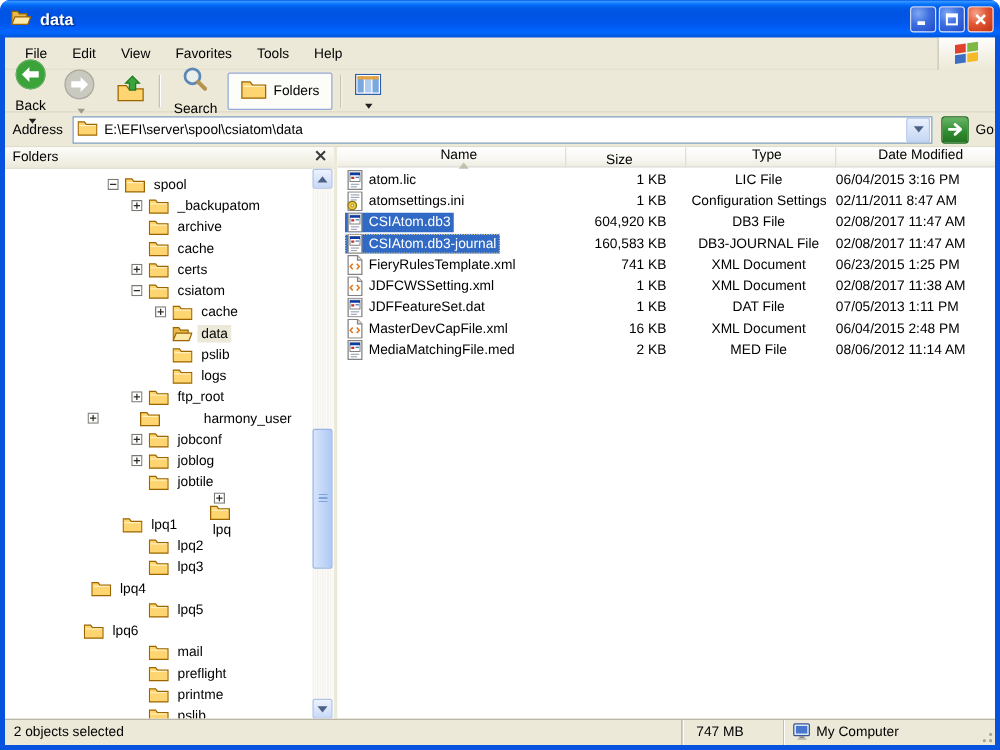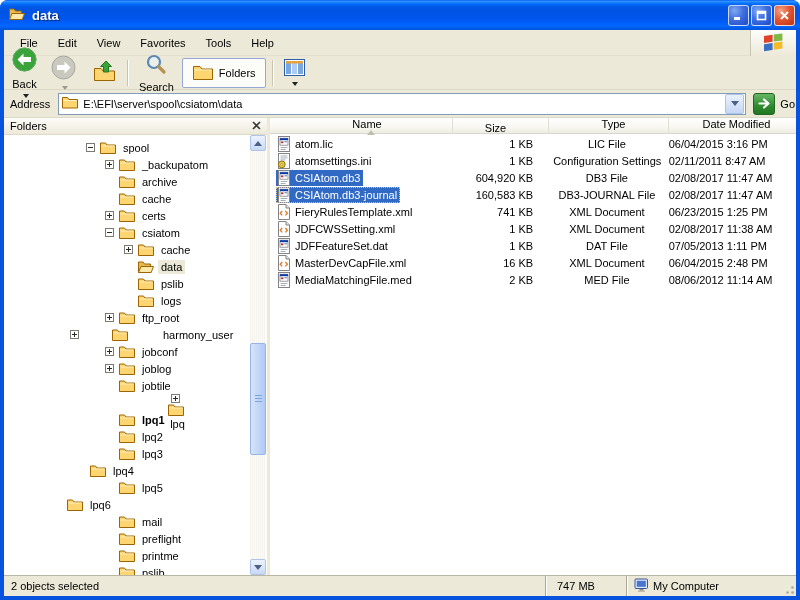--- a/index.html
+++ b/index.html
@@ -475,21 +475,21 @@
                 </svg>
               </span>
               <span class="tree-icon">
                 <svg width="16" height="14" viewBox="0 0 16 14">
                   <path d="M0.5 12.5 V2 H5.5 L7 4 H15.5 V12.5 Z" fill="#FFD571" stroke="#9C6500"></path>
                   <path d="M1.5 5 H14.5" stroke="#FFF0BE"></path>
                 </svg>
               </span>
               <span class="tree-label">lpq</span>
             </div>
-            <div class="tree-row" style="padding-left: 101px; font-weight: bold;">
+            <div class="tree-row" style="padding-left: 80px;">
               <span class="expander"></span>
               <span class="tree-icon">
                 <svg width="16" height="14" viewBox="0 0 16 14">
                   <path d="M0.5 12.5 V2 H5.5 L7 4 H15.5 V12.5 Z" fill="#FFD571" stroke="#9C6500"></path>
                   <path d="M1.5 5 H14.5" stroke="#FFF0BE"></path>
                 </svg>
               </span>
               <span class="tree-label">lpq1</span>
             </div>
             <div class="tree-row" style="padding-left: 101px;">
@@ -505,21 +505,21 @@
             <div class="tree-row" style="padding-left: 101px;">
               <span class="expander"></span>
               <span class="tree-icon">
                 <svg width="16" height="14" viewBox="0 0 16 14">
                   <path d="M0.5 12.5 V2 H5.5 L7 4 H15.5 V12.5 Z" fill="#FFD571" stroke="#9C6500"></path>
                   <path d="M1.5 5 H14.5" stroke="#FFF0BE"></path>
                 </svg>
               </span>
               <span class="tree-label">lpq3</span>
             </div>
-            <div class="tree-row" style="padding-left: 72px;">
+            <div class="tree-row" style="padding-left: 55px;">
               <span class="expander"></span>
               <span class="tree-icon">
                 <svg width="16" height="14" viewBox="0 0 16 14">
                   <path d="M0.5 12.5 V2 H5.5 L7 4 H15.5 V12.5 Z" fill="#FFD571" stroke="#9C6500"></path>
                   <path d="M1.5 5 H14.5" stroke="#FFF0BE"></path>
                 </svg>
               </span>
               <span class="tree-label">lpq4</span>
             </div>
             <div class="tree-row" style="padding-left: 101px;">

